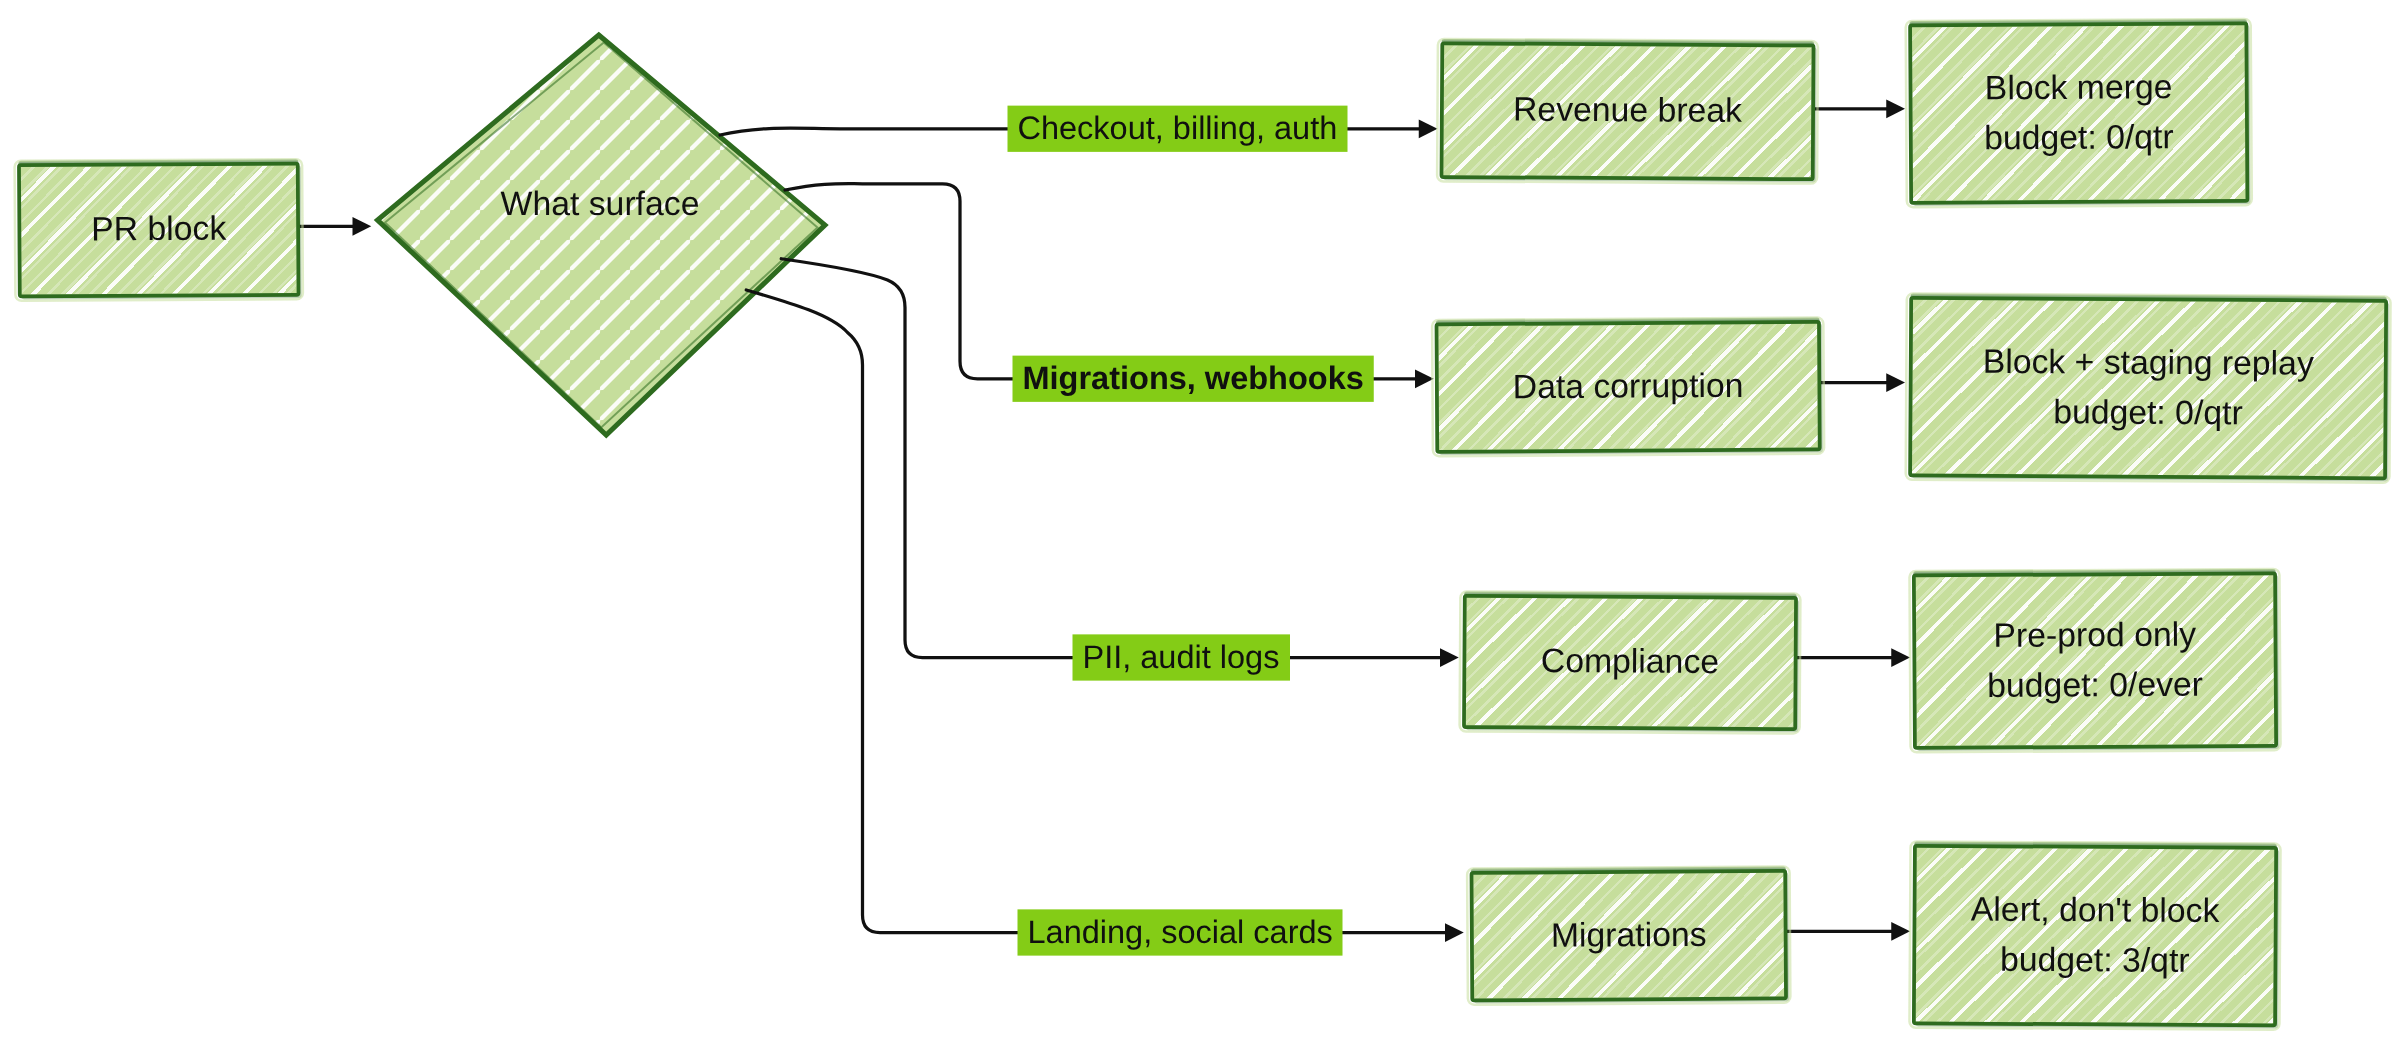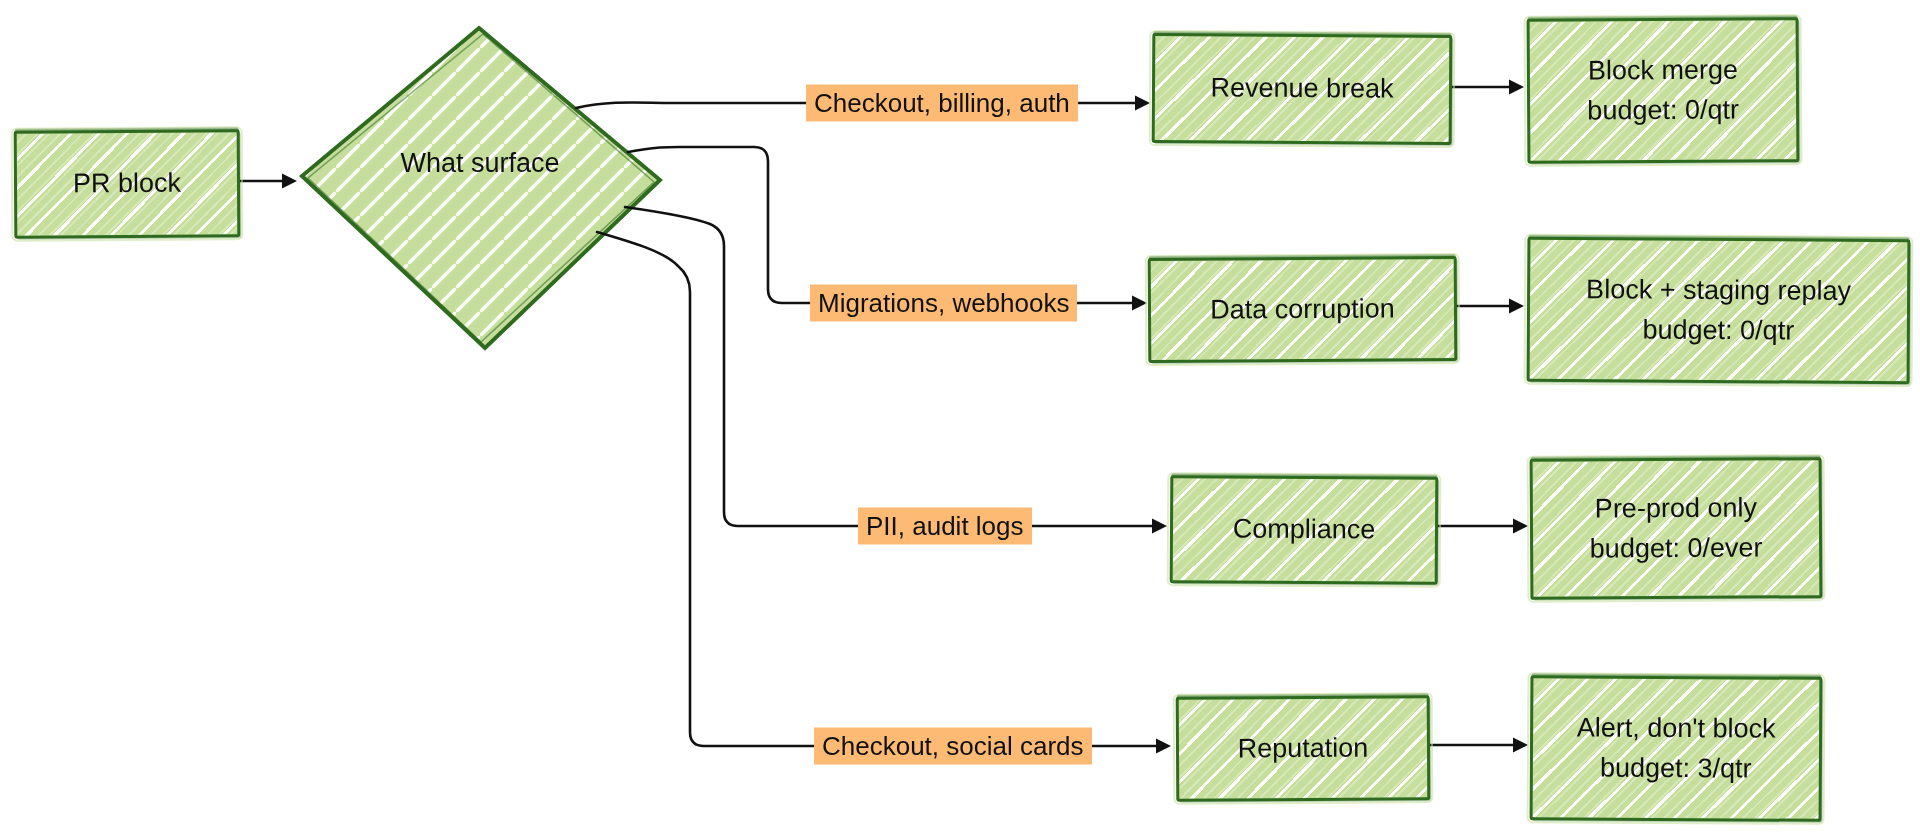--- a/index.html
+++ b/index.html
@@ -30,21 +30,21 @@
     outline:2px solid rgba(198,222,156,.55);
     outline-offset:1px;
   }
   .tilt-a{transform:rotate(-0.35deg);}
   .tilt-b{transform:rotate(0.35deg);}
 
   
   .edge-label{
     position:absolute;
     transform:translateY(-50%);
-    background:#fdba74;
+    background:#84cc16;
     padding:3px 8px;
     font-size:26px;
     white-space:nowrap;
     color:#101010;
   }
 
   
   #decision-text{
     position:absolute;left:319px;top:131px;width:322px;
     text-align:center;font-size:27px;line-height:1.5;color:#101010;margin-top:12px;
@@ -112,21 +112,21 @@
   <div class="node tilt-b" style="left:1152px;top:34px;width:294px;height:104px;">
     <span>Revenue break</span>
   </div>
   <div class="node tilt-a" style="left:1527px;top:18px;width:266px;height:139px;">
     <span>
       <span style="display:block;">Block merge</span>
       <span style="display:block;">budget: 0/qtr</span>
     </span>
   </div>
 
-  <div class="edge-label" style="left:810px;top:303px;">Migrations, webhooks</div>
+  <div class="edge-label" style="left:810px;top:303px;font-weight:bold;">Migrations, webhooks</div>
   <div class="node tilt-a" style="left:1148px;top:257px;width:303px;height:99px;">
     <span>Data corruption</span>
   </div>
   <div class="node tilt-b" style="left:1527px;top:238px;width:377px;height:139px;">
     <span>
       <span style="display:block;">Block + staging replay</span>
       <span style="display:block;">budget: 0/qtr</span>
     </span>
   </div>
 
@@ -134,23 +134,23 @@
   <div class="node tilt-b" style="left:1170px;top:476px;width:262px;height:102px;">
     <span>Compliance</span>
   </div>
   <div class="node tilt-a" style="left:1530px;top:458px;width:286px;height:135px;">
     <span>
       <span style="display:block;">Pre-prod only</span>
       <span style="display:block;">budget: 0/ever</span>
     </span>
   </div>
 
-  <div class="edge-label" style="left:814px;top:746px;">Checkout, social cards</div>
+  <div class="edge-label" style="left:814px;top:746px;">Landing, social cards</div>
   <div class="node tilt-a" style="left:1176px;top:696px;width:248px;height:99px;">
-    <span>Reputation</span>
+    <span>Migrations</span>
   </div>
   <div class="node tilt-b" style="left:1530px;top:676px;width:286px;height:139px;">
     <span>
       <span style="display:block;">Alert, don't block</span>
       <span style="display:block;">budget: 3/qtr</span>
     </span>
   </div>
 
 </div>
 

